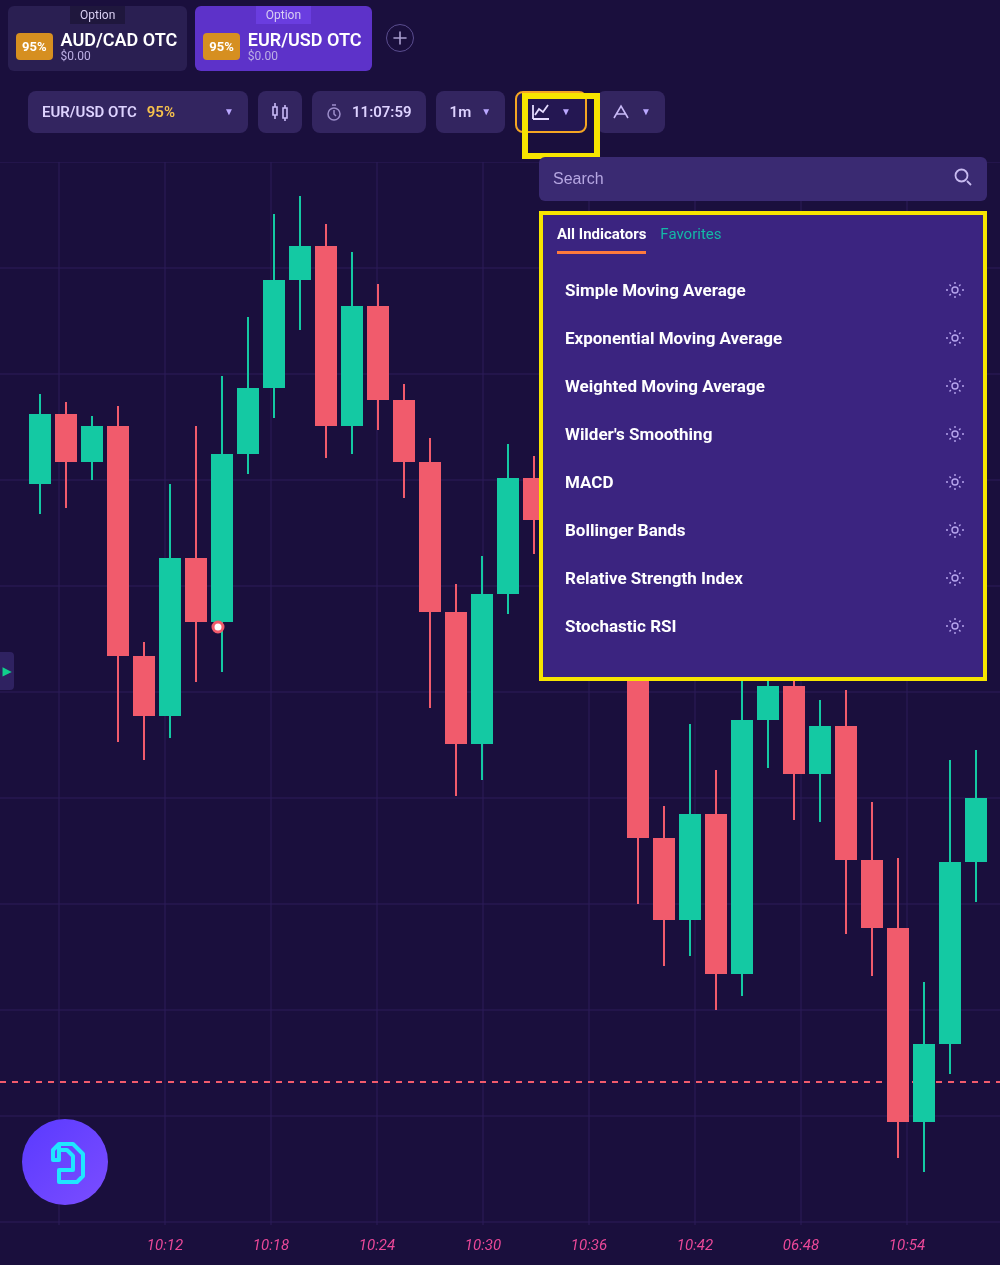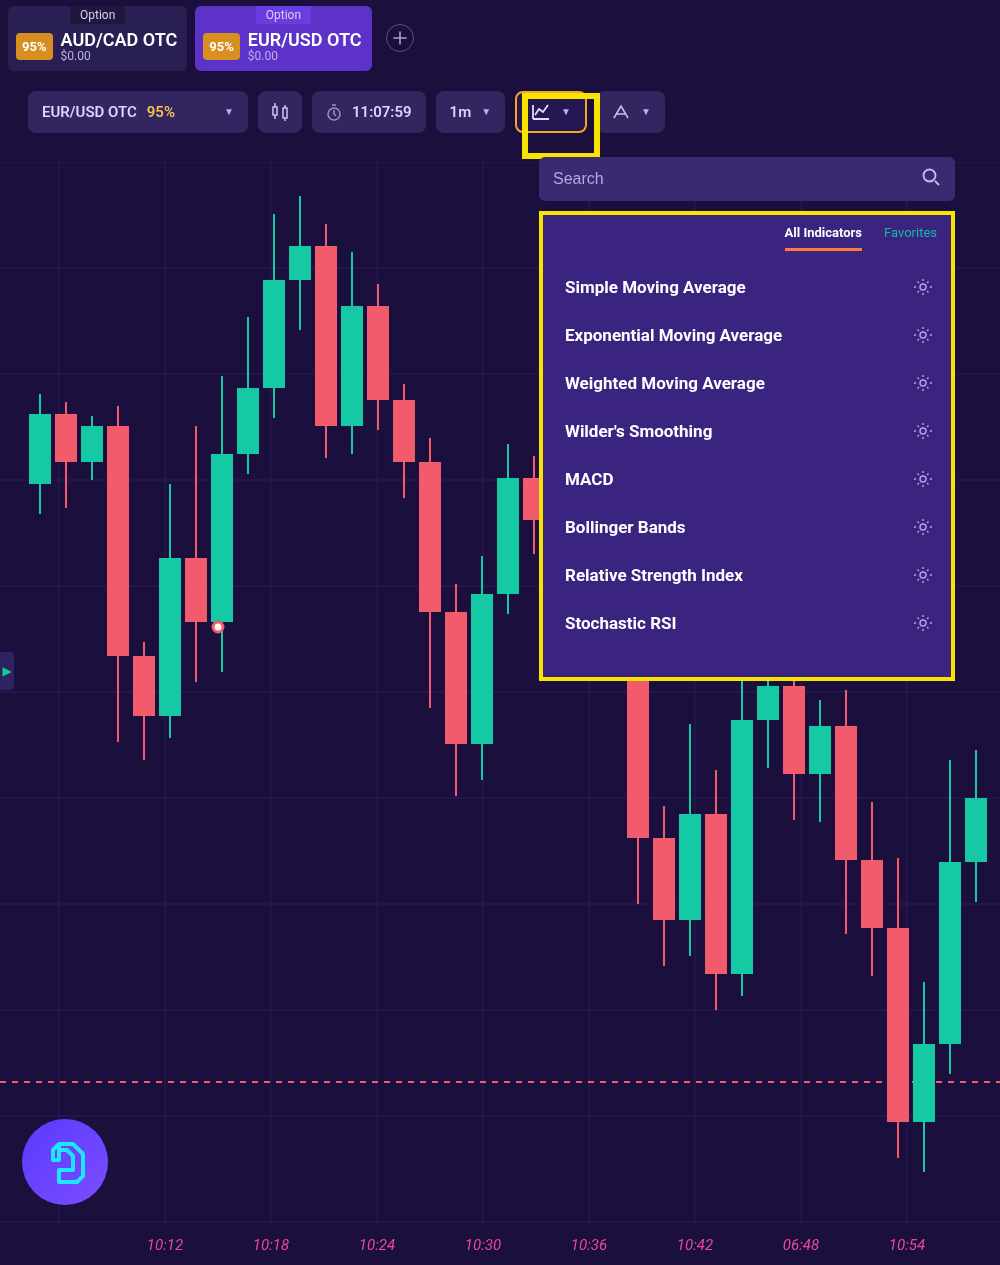--- a/index.html
+++ b/index.html
@@ -101,21 +101,21 @@
   position: absolute;
   border: 6px solid #f7e500;
   pointer-events: none;
 }
 
 
 .panel {
   position: absolute;
   left: 539px;
   top: 157px;
-  width: 416px;
+  width: 448px;
   z-index: 20;
 }
 .panel-search {
   background: #3a2a72;
   border-radius: 6px;
   height: 44px;
   display: flex;
   align-items: center;
   padding: 0 14px;
   margin-bottom: 10px;
@@ -133,24 +133,23 @@
 
 .panel-body {
   background: #3b2480;
   border: 4px solid #f7e500;
   padding: 0 0 10px 0;
   height: 470px;
   overflow: hidden;
 }
 .panel-tabs {
   display: flex;
-  gap: 22px;
+  gap: 14px;
   padding: 10px 14px 0 14px;
-  font-size: 13px;
-  justify-content: flex-end;
+  font-size: 15px;
 }
 .panel-tab {
   color: #14b8a6;
   padding-bottom: 8px;
   cursor: pointer;
 }
 .panel-tab.active {
   color: #fff;
   font-weight: 700;
   border-bottom: 3px solid #ff7a3c;

